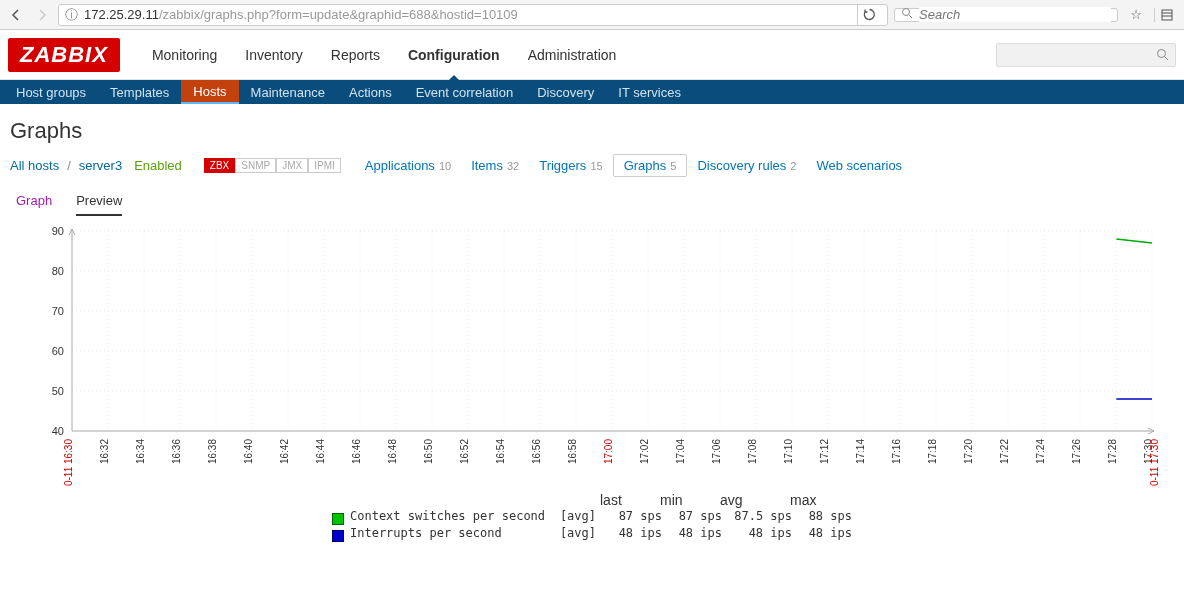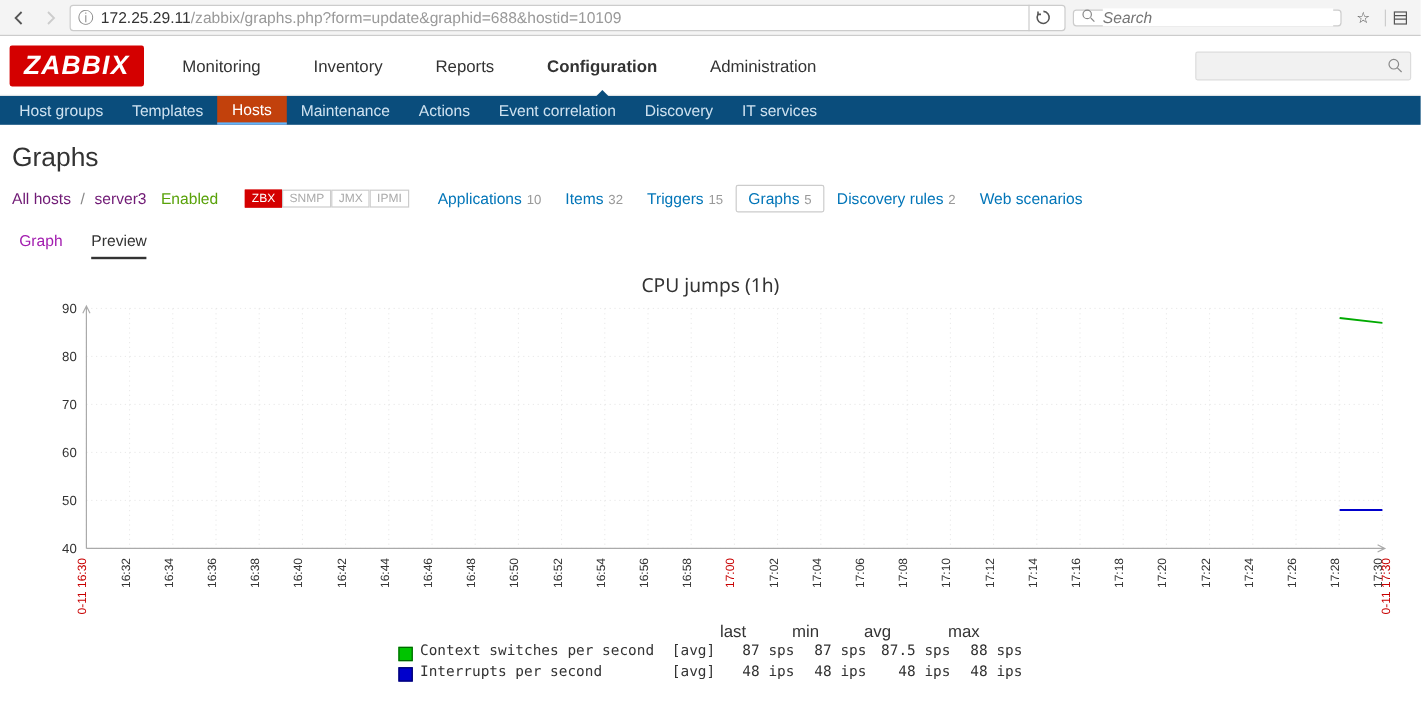--- a/index.html
+++ b/index.html
@@ -13,38 +13,38 @@
   .url-text { flex:1; font-size:13px; color:#333; white-space:nowrap; overflow:hidden; }
   .url-path-grey { color:#999; }
   .refresh-box { width:24px;height:22px;border-left:1px solid #ccc;display:flex;align-items:center;justify-content:center;color:#555; }
   .search-wrap { flex: 1; height:14px; background:#fff;border:1px solid #ccc;border-radius:3px;display:flex;align-items:center;padding:0 6px;gap:6px;color:#888; }
   .search-wrap input { border:none;outline:none;flex:1;font-size:13px;font-style:italic;color:#888; }
   .star-box { width:24px;display:flex;align-items:center;justify-content:center;color:#555; }
 
   
   .zbx-top { height: 50px; border-bottom:1px solid #dfe4e7; display:flex;align-items:center;padding:0 8px; }
   .zbx-logo { background:#d40000;color:#fff;font-weight:bold;font-style:italic;font-size:22px;padding:4px 12px;letter-spacing:1px;border-radius:2px;margin-right:18px; }
-  .top-nav { display:flex; gap:16px; }
+  .top-nav { display:flex; gap:0; }
   .top-nav-item { padding:0 14px; height:50px; display:flex;align-items:center;color:#333;font-size:14px;position:relative; }
   .top-nav-item.active { font-weight:bold; }
   .top-nav-item.active::after{content:"";position:absolute;bottom:-1px;left:50%;transform:translateX(-50%);width:0;height:0;border-left:6px solid transparent;border-right:6px solid transparent;border-bottom:6px solid #0a4d7c;}
   .top-right { margin-left:auto; display:flex; gap:10px; align-items:center; }
   .top-search { width:180px;height:24px;background:#f1f1f1;border:1px solid #dcdcdc;border-radius:2px;display:flex;align-items:center;justify-content:flex-end;padding:0 6px;color:#888; }
 
   
   .sub-nav { height:24px;background:#0a4d7c;display:flex;align-items:stretch;padding-left:4px; }
   .sub-nav-item { color:#cfe2f0;font-size:13px;display:flex;align-items:center;padding:0 12px; }
   .sub-nav-item.active { background:#c2410c;color:#fff; border-bottom:2px solid #5fb6ff; }
 
   
   .page-title { font-size:22px;color:#333;padding:14px 10px 10px; }
 
   
   .host-row { display:flex;align-items:center;gap:4px;padding:4px 10px 6px;font-size:13px;flex-wrap:wrap; }
-  .link { color:#701a75; }
+  .link { color:#0369a1; }
   .sep { color:#888;padding:0 4px; }
   .enabled { color:#59a20a;padding:0 8px; }
   .badge-group { display:flex;gap:0;margin:0 10px; }
   .badge { font-size:10px;border:1px solid #ccc;padding:1px 5px;color:#aaa;background:#fff; }
   .badge.red { background:#d40000;color:#fff;border-color:#d40000; }
   .host-link { color:#0275b8;padding:0 10px; }
   .cnt { color:#999;padding-left:4px;font-size:11px; }
   .host-link.active { border:1px solid #ccc;background:#fff;padding:3px 10px;border-radius:2px;color:#333; }
   .host-link.active .lbl{color:#0275b8;}
 
@@ -171,21 +171,20 @@
   <span id="host-links"><span class="host-link"><span class="lbl">Applications</span><span class="cnt">10</span></span><span class="host-link"><span class="lbl">Items</span><span class="cnt">32</span></span><span class="host-link"><span class="lbl">Triggers</span><span class="cnt">15</span></span><span class="host-link active"><span class="lbl">Graphs</span><span class="cnt">5</span></span><span class="host-link"><span class="lbl">Discovery rules</span><span class="cnt">2</span></span><span class="host-link"><span class="lbl">Web scenarios</span></span></span>
 </div>
 
 <div class="tabs" id="tabs">
     <div class="tab">Graph</div>
     <div class="tab active">Preview</div>
   </div>
 
 <div class="content">
   <div class="chart-wrap">
-    <div class="chart-title">CPU jumps (1h)</div>
     <svg class="chart" width="1160" height="260" id="chart-svg">
         <line x1="60" y1="205" x2="1140" y2="205" class="grid-line"></line>
         <text x="52" y="209" class="ylabel">40</text>
         <line x1="60" y1="165" x2="1140" y2="165" class="grid-line"></line>
         <text x="52" y="169" class="ylabel">50</text>
         <line x1="60" y1="125" x2="1140" y2="125" class="grid-line"></line>
         <text x="52" y="129" class="ylabel">60</text>
         <line x1="60" y1="85" x2="1140" y2="85" class="grid-line"></line>
         <text x="52" y="89" class="ylabel">70</text>
         <line x1="60" y1="45" x2="1140" y2="45" class="grid-line"></line>

